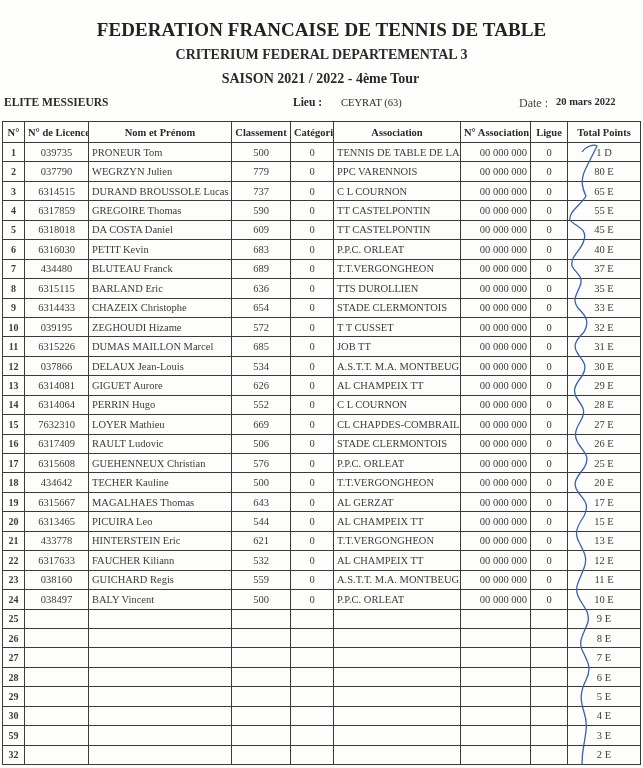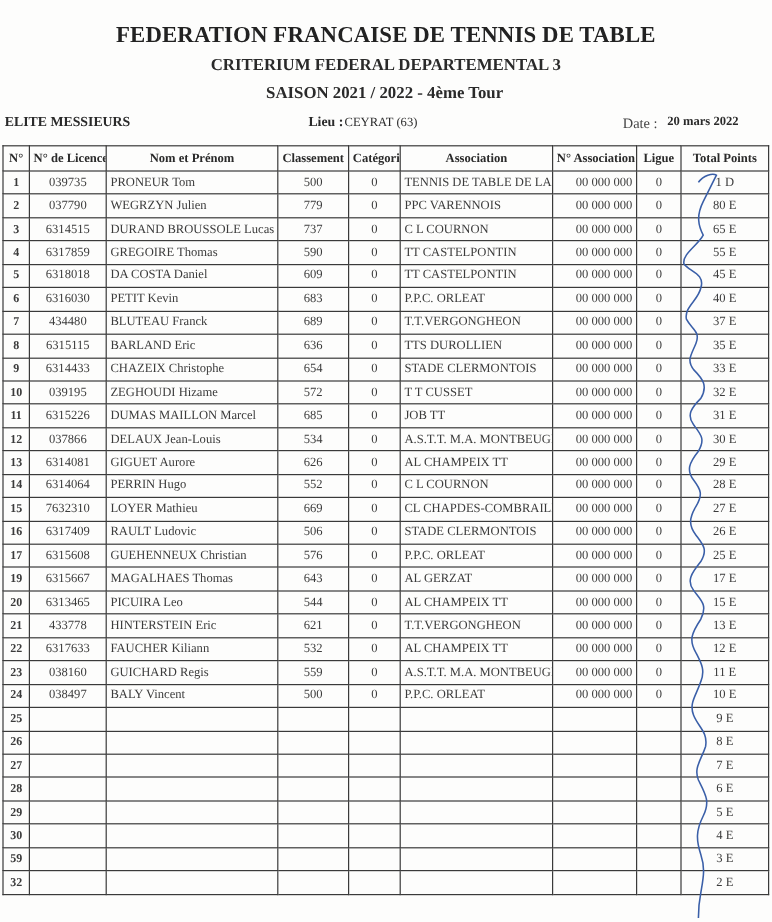--- a/index.html
+++ b/index.html
@@ -19,22 +19,22 @@
       position: absolute; left: 0; width: 643px; top: 47px;
       text-align: center; font-weight: bold; font-size: 14px; color: #2a2a2a;
     }
     .title3 {
       position: absolute; left: 0; width: 641px; top: 71px;
       text-align: center; font-weight: bold; font-size: 14px; color: #2a2a2a;
     }
     .meta { position: absolute; top: 96px; font-size: 11px; white-space: nowrap; }
     .meta-cat { left: 4px; font-weight: bold; font-size: 11.5px; }
     .meta-lieu { left: 257px; }
-    .meta-lieu .lbl { font-weight: bold; font-size: 11.5px; }
-    .meta-lieu .val { font-size: 10.5px; margin-left: 1px; }
+    .meta-lieu .lbl { font-weight: bold; font-size: 11.5px; margin-left: 36px; }
+    .meta-lieu .val { font-size: 10.5px; margin-left: 19px; }
     .meta-date-lbl { left: 519px; font-size: 12px; color: #444; }
     .meta-date-val { left: 556px; font-weight: bold; font-size: 10.5px; }
 
     table.grid {
       position: absolute; left: 2px; top: 121px;
       border-collapse: collapse; table-layout: fixed;
       width: 638px;
       font-size: 10.5px;
     }
     table.grid th, table.grid td {
@@ -284,20 +284,31 @@
         <td class="c-lic">6315608</td>
         <td class="c-name">GUEHENNEUX Christian</td>
         <td class="c-cls">576</td>
         <td class="c-cat">0</td>
         <td class="c-assoc">P.P.C. ORLEAT</td>
         <td class="c-nassoc">00 000 000</td>
         <td class="c-ligue">0</td>
         <td class="c-pts">25 E</td>
       </tr>
       <tr>
+        <td class="c-no">18</td>
+        <td class="c-lic">434642</td>
+        <td class="c-name">TECHER Kauline</td>
+        <td class="c-cls">500</td>
+        <td class="c-cat">0</td>
+        <td class="c-assoc">T.T.VERGONGHEON</td>
+        <td class="c-nassoc">00 000 000</td>
+        <td class="c-ligue">0</td>
+        <td class="c-pts">20 E</td>
+      </tr>
+      <tr>
         <td class="c-no">19</td>
         <td class="c-lic">6315667</td>
         <td class="c-name">MAGALHAES Thomas</td>
         <td class="c-cls">643</td>
         <td class="c-cat">0</td>
         <td class="c-assoc">AL GERZAT</td>
         <td class="c-nassoc">00 000 000</td>
         <td class="c-ligue">0</td>
         <td class="c-pts">17 E</td>
       </tr>

